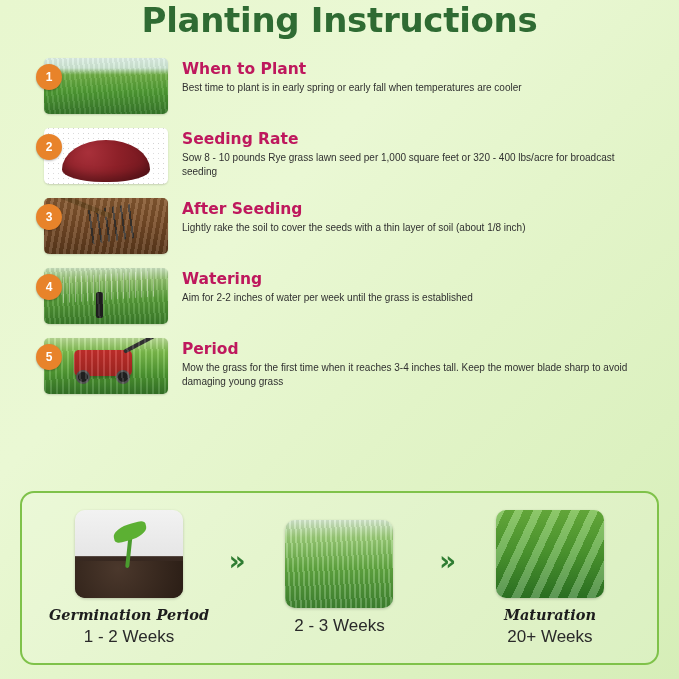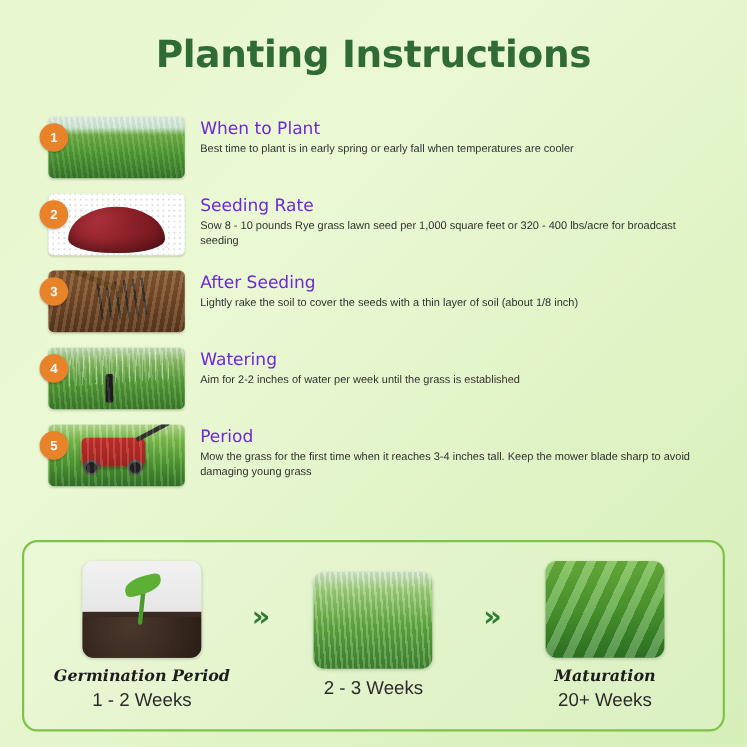--- a/index.html
+++ b/index.html
@@ -19,22 +19,21 @@
     width: 679px;
     height: 679px;
     box-sizing: border-box;
   }
   .title {
     text-align: center;
     font-size: 34px;
     font-weight: bold;
     color: #2f6b33;
     letter-spacing: -0.3px;
-    padding-top: 30px;
-    margin: 0 0 36px 0;
+    margin: 0 0 18px 0;
     font-family: "DejaVu Sans", sans-serif;
   }
   .steps {
     padding: 0 36px 0 36px;
   }
   .step {
     display: flex;
     align-items: flex-start;
     margin-bottom: 8px;
     position: relative;
@@ -71,22 +70,22 @@
     justify-content: center;
     z-index: 3;
     box-shadow: 0 1px 2px rgba(0,0,0,0.25);
   }
   .step-text {
     flex: 1;
     padding-top: 2px;
   }
   .step-head {
     font-size: 15.5px;
-    font-weight: normal;
-    color: #6d28d9;
+    font-weight: bold;
+    color: #be185d;
     margin-bottom: 3px;
     font-family: "DejaVu Sans", sans-serif;
   }
   .step-body {
     font-size: 10px;
     color: #303030;
     line-height: 1.38;
   }
 
   

